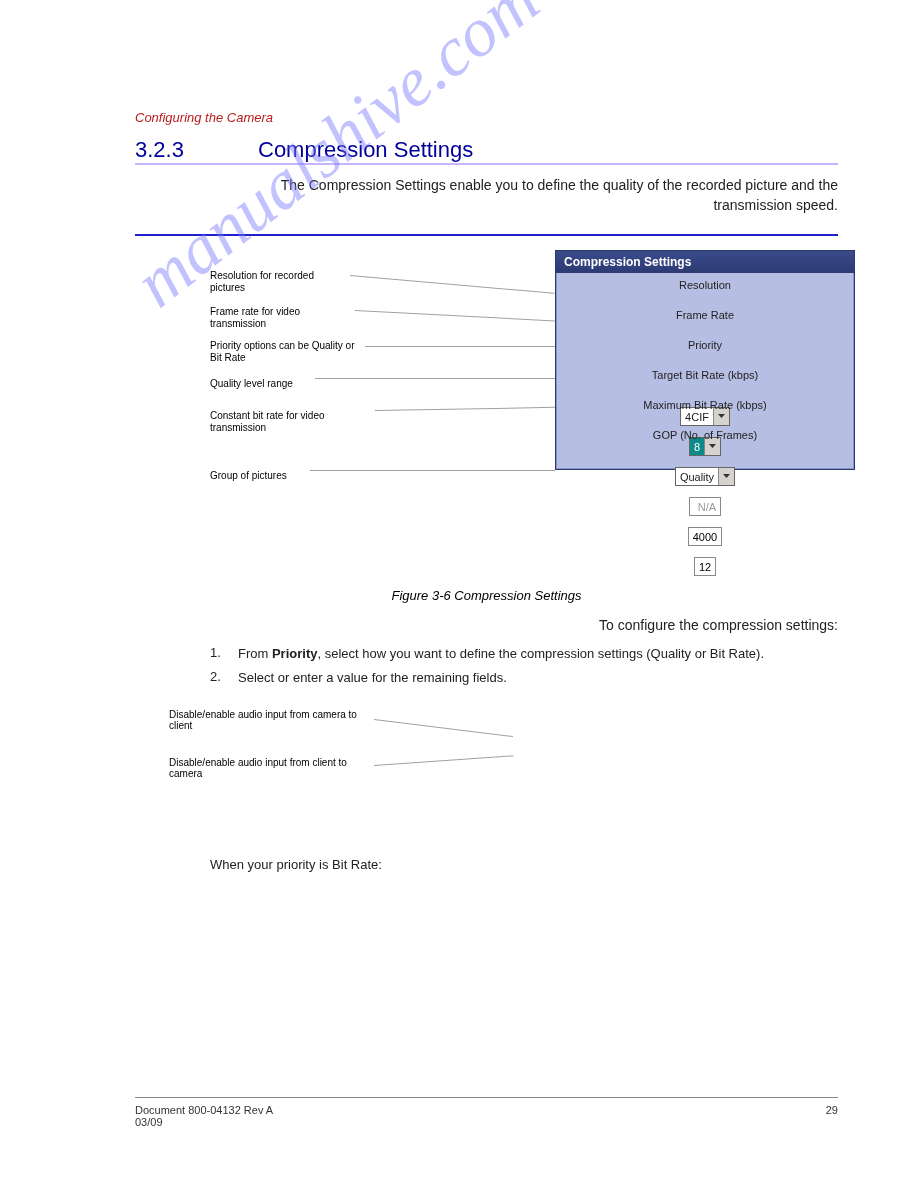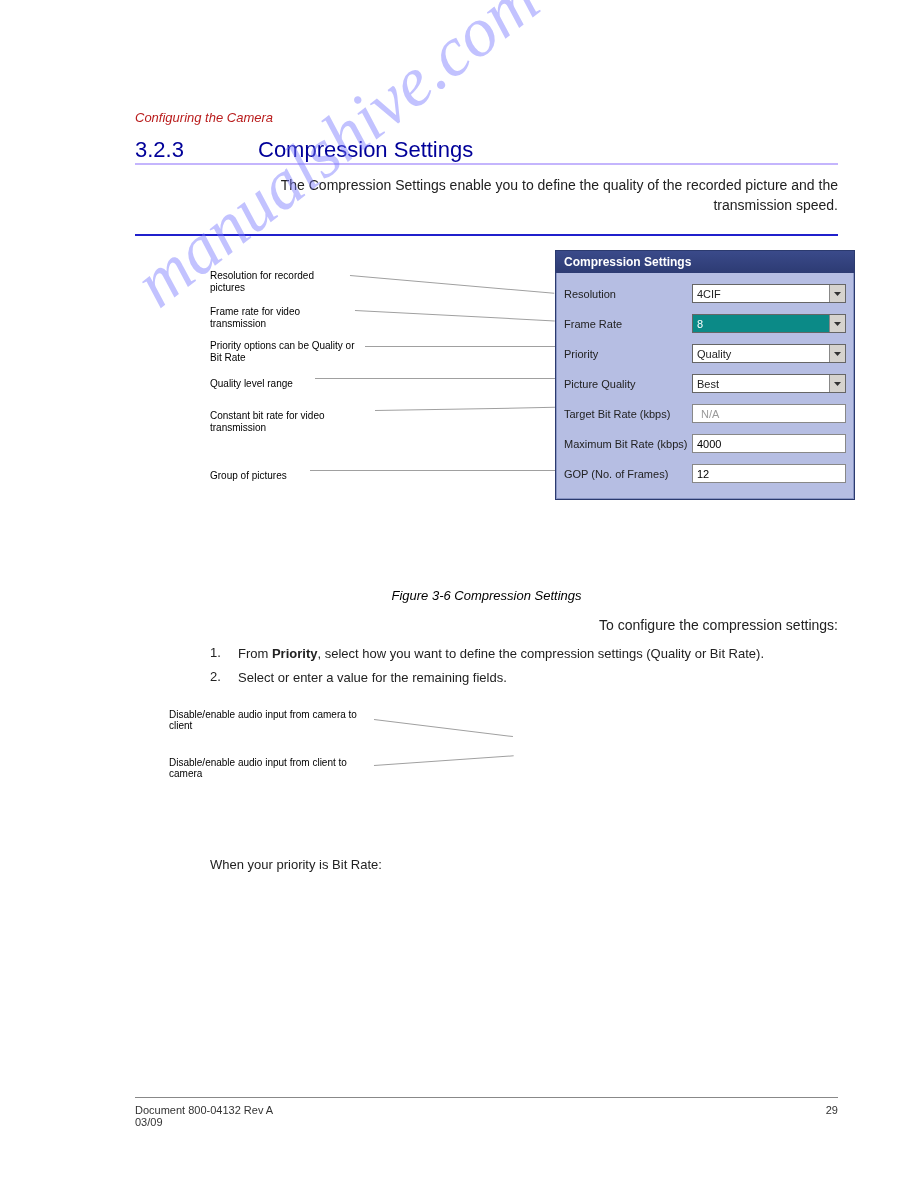--- a/index.html
+++ b/index.html
@@ -10,21 +10,21 @@
   .heading-index { color: #000099; font-size: 22px; font-weight: normal; width: 75px; }
   .heading-text { color: #000099; font-size: 22px; font-weight: normal; }
   .body-para { font-size: 14px; line-height: 1.45; margin-left: 75px; margin-bottom: 18px; color: #222; text-align: right; }
   .hr2 { border: none; border-bottom: 2px solid #2020cc; margin-bottom: 14px; }
   .figure-row { position: relative; margin-left: 75px; height: 320px; }
   .callouts { position: absolute; left: 0; top: 20px; font-size: 10px; line-height: 1.2; width: 350px; }
   .callouts div { position: absolute; white-space: normal; }
   .panel { position: absolute; left: 345px; top: 0; width: 300px; border: 1px solid #2b3a6e; background: #b6bee3; box-shadow: 0 0 0 1px #8895c4 inset; }
   .panel-header { background: linear-gradient(#3a4a8a,#2d3b73); color: #fff; font-weight: bold; font-size: 12px; padding: 4px 8px; }
   .panel-body { padding: 6px 8px 10px 8px; }
-  .panel-row { display: flex; align-items: center; height: 30px; font-size: 11px; color: #222; }
+  .panel-row { display: flex; align-items: center; height: 30px; font-size: 11px; color: #222; flex-direction: column; }
   .panel-row label { flex: 0 0 128px; }
   .sel-box { flex: 1; display: flex; height: 19px; background: #fff; border: 1px solid #666; font-size: 11px; align-items: stretch; }
   .sel-box .val { flex: 1; padding: 1px 4px; line-height: 16px; }
   .sel-box .dd { width: 16px; background: #d6d3ce; border-left: 1px solid #888; display: flex; align-items: center; justify-content: center; }
   .sel-box .dd svg { width: 7px; height: 4px; }
   .sel-box.sel-hl .val { background: #0b8a87; color: #fff; }
   .txt-box { flex: 1; height: 19px; background: #fff; border: 1px solid #888; font-size: 11px; padding: 1px 4px; line-height: 16px; color: #000; }
   .txt-box.disabled { color: #9a9a9a; background: #fff; padding-left: 8px; }
   .figure-caption { text-align: center; font-style: italic; font-size: 13px; margin: 18px 0 12px 0; }
   .list-item { display: flex; margin-left: 75px; font-size: 13px; color: #222; margin-bottom: 6px; }
@@ -116,31 +116,20 @@
           <div class="sel-box">
             <span class="val">Quality</span>
             <span class="dd">
                 <svg viewBox="0 0 7 4">
                   <path d="M0 0 L7 0 L3.5 4 Z" fill="#333"></path>
                 </svg>
               </span>
           </div>
         </div>
 
-        <div class="panel-row">
-          <label>Picture Quality</label>
-          <div class="sel-box">
-            <span class="val">Best</span>
-            <span class="dd">
-                <svg viewBox="0 0 7 4">
-                  <path d="M0 0 L7 0 L3.5 4 Z" fill="#333"></path>
-                </svg>
-              </span>
-          </div>
-        </div>
 
         <div class="panel-row">
           <label>Target Bit Rate (kbps)</label>
           <div class="txt-box disabled">N/A</div>
         </div>
 
         <div class="panel-row">
           <label>Maximum Bit Rate (kbps)</label>
           <div class="txt-box">4000</div>
         </div>

